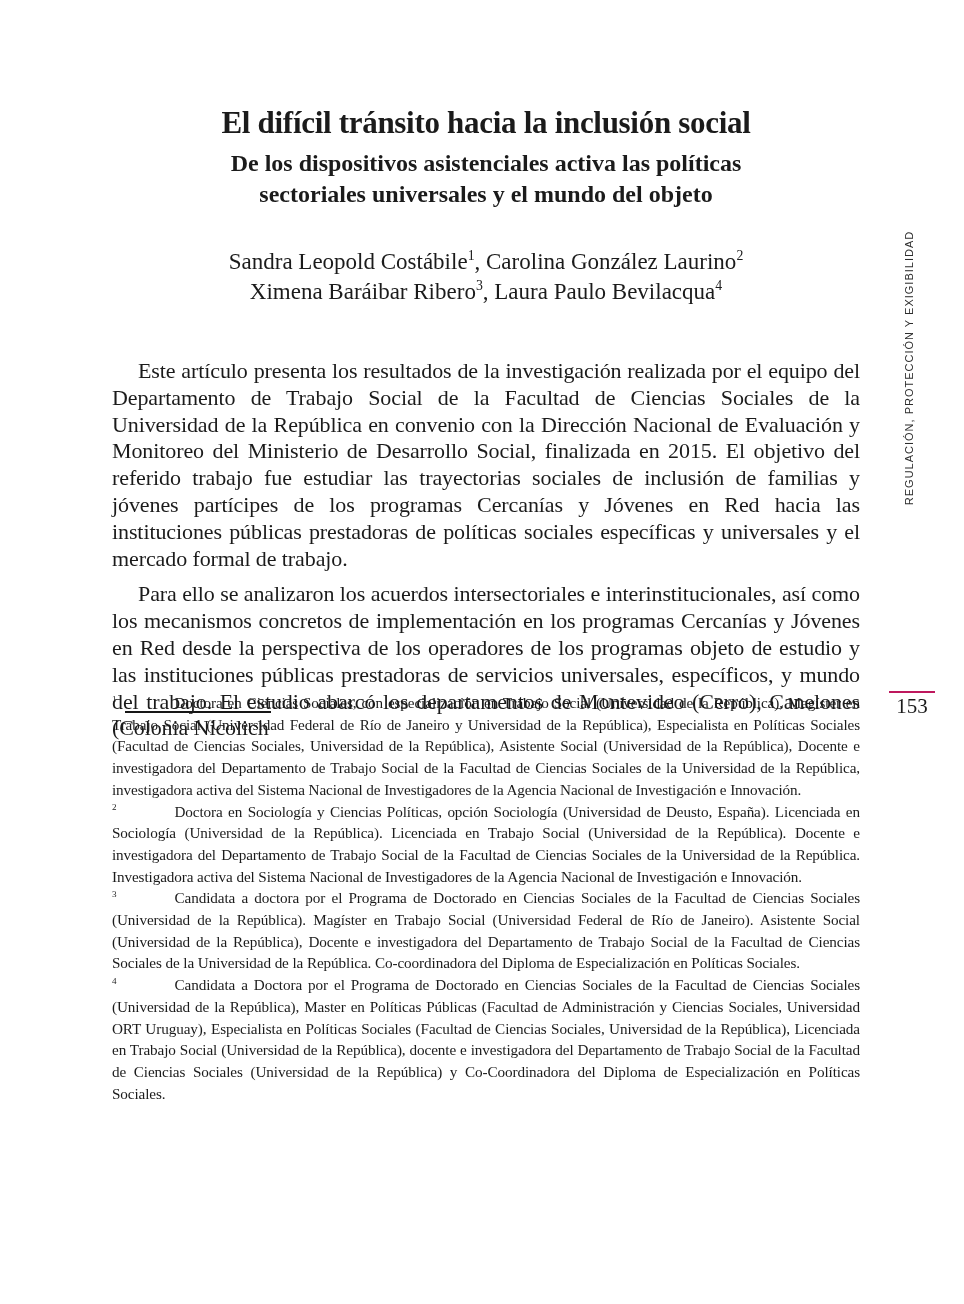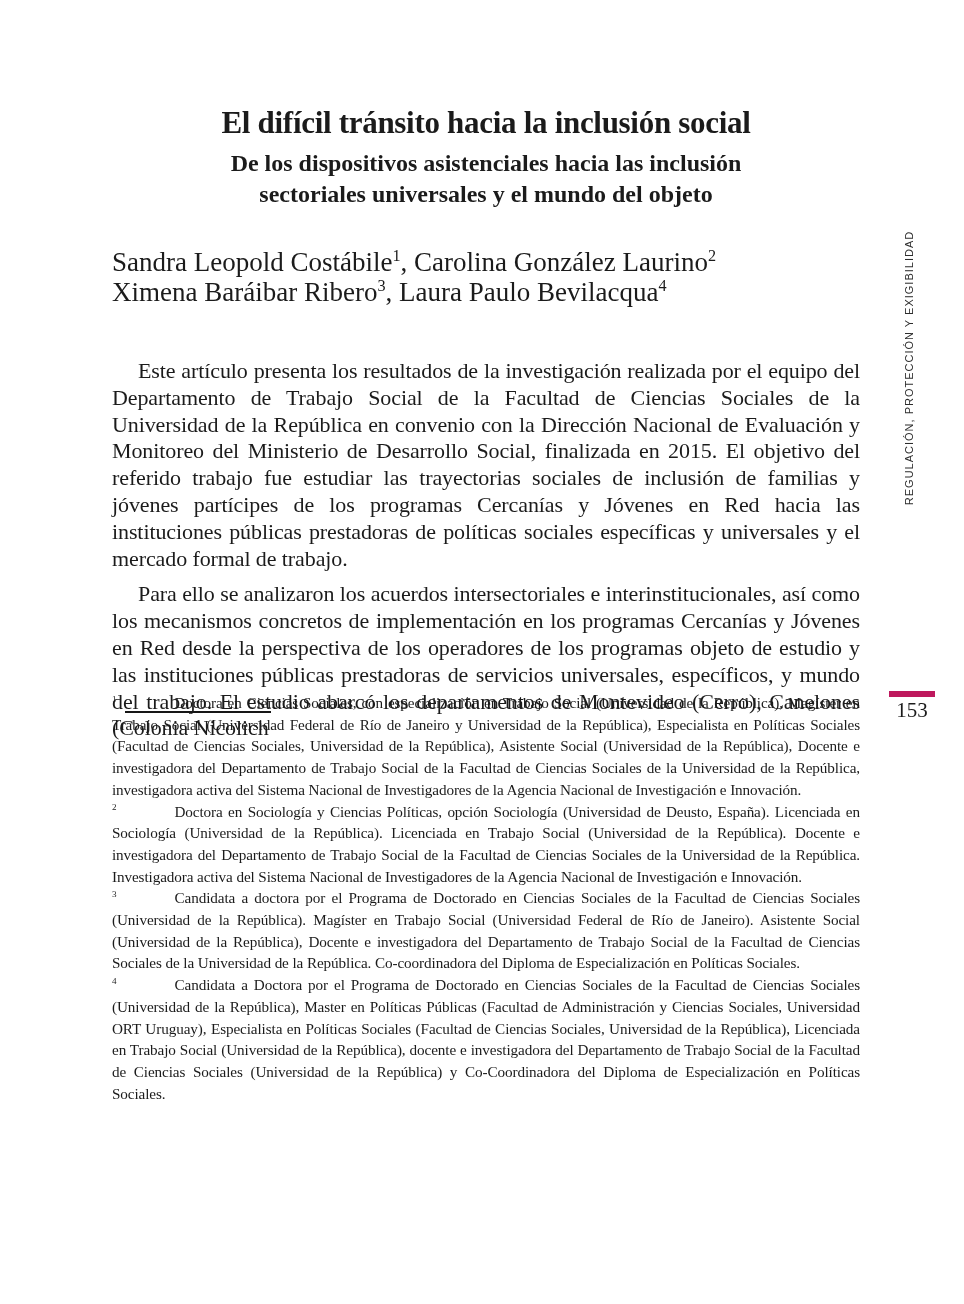--- a/index.html
+++ b/index.html
@@ -31,22 +31,22 @@
   }
   .subtitle {
     margin-top: 5px;
     font-size: 24px;
     line-height: 31px;
     font-weight: bold;
     text-align: center;
   }
   .authors {
     margin-top: 37px;
-    text-align: left;
-    font-size: 27px;
+    text-align: center;
+    font-size: 23px;
     line-height: 30px;
   }
   sup {
     font-size: 60%;
     line-height: 0;
     vertical-align: super;
   }
   .body-text { margin-top: 51px; }
   .body-text p {
     margin: 0;
@@ -87,39 +87,39 @@
     white-space: nowrap;
     font-family: "Liberation Sans", sans-serif;
     font-size: 11px;
     letter-spacing: 1px;
     color: #2d2d2d;
   }
   .page-number {
     position: absolute;
     left: 889px; top: 691px;
     width: 46px;
-    border-top: 6px solid #be185d;
+    border-top: 2px solid #be185d;
     padding-top: 1px;
     text-align: center;
     font-size: 21px;
     line-height: 24px;
     color: #1b1b1b;
   }
 </style>
 </head>
 <body>
 
 <div class="page">
 
   <main class="content">
 
     <h1 class="title">El difícil tránsito hacia la inclusión social</h1>
 
     <div class="subtitle">
-      <div>De los dispositivos asistenciales hacia las inclusión</div>
+      <div>De los dispositivos asistenciales activa las políticas</div>
       <div>sectoriales universales y el mundo del objeto</div>
     </div>
 
     <div class="authors">
       <div class="author-line"><span>Sandra Leopold Costábile</span><sup>1</sup><span>, Carolina González Laurino</span><sup>2</sup></div>
       <div class="author-line"><span>Ximena Baráibar Ribero</span><sup>3</sup><span>, Laura Paulo Bevilacqua</span><sup>4</sup></div>
     </div>
 
     <div class="body-text">
       <p>Este artículo presenta los resultados de la investigación realizada por el equipo del Departamento de Trabajo Social de la Facultad de Ciencias Sociales de la Universidad de la República en convenio con la Dirección Nacional de Evaluación y Monitoreo del Ministerio de Desarrollo Social, finalizada en 2015. El objetivo del referido trabajo fue estudiar las trayectorias sociales de inclusión de familias y jóvenes partícipes de los programas Cercanías y Jóvenes en Red hacia las instituciones públicas prestadoras de políticas sociales específicas y universales y el mercado formal de trabajo.</p>

